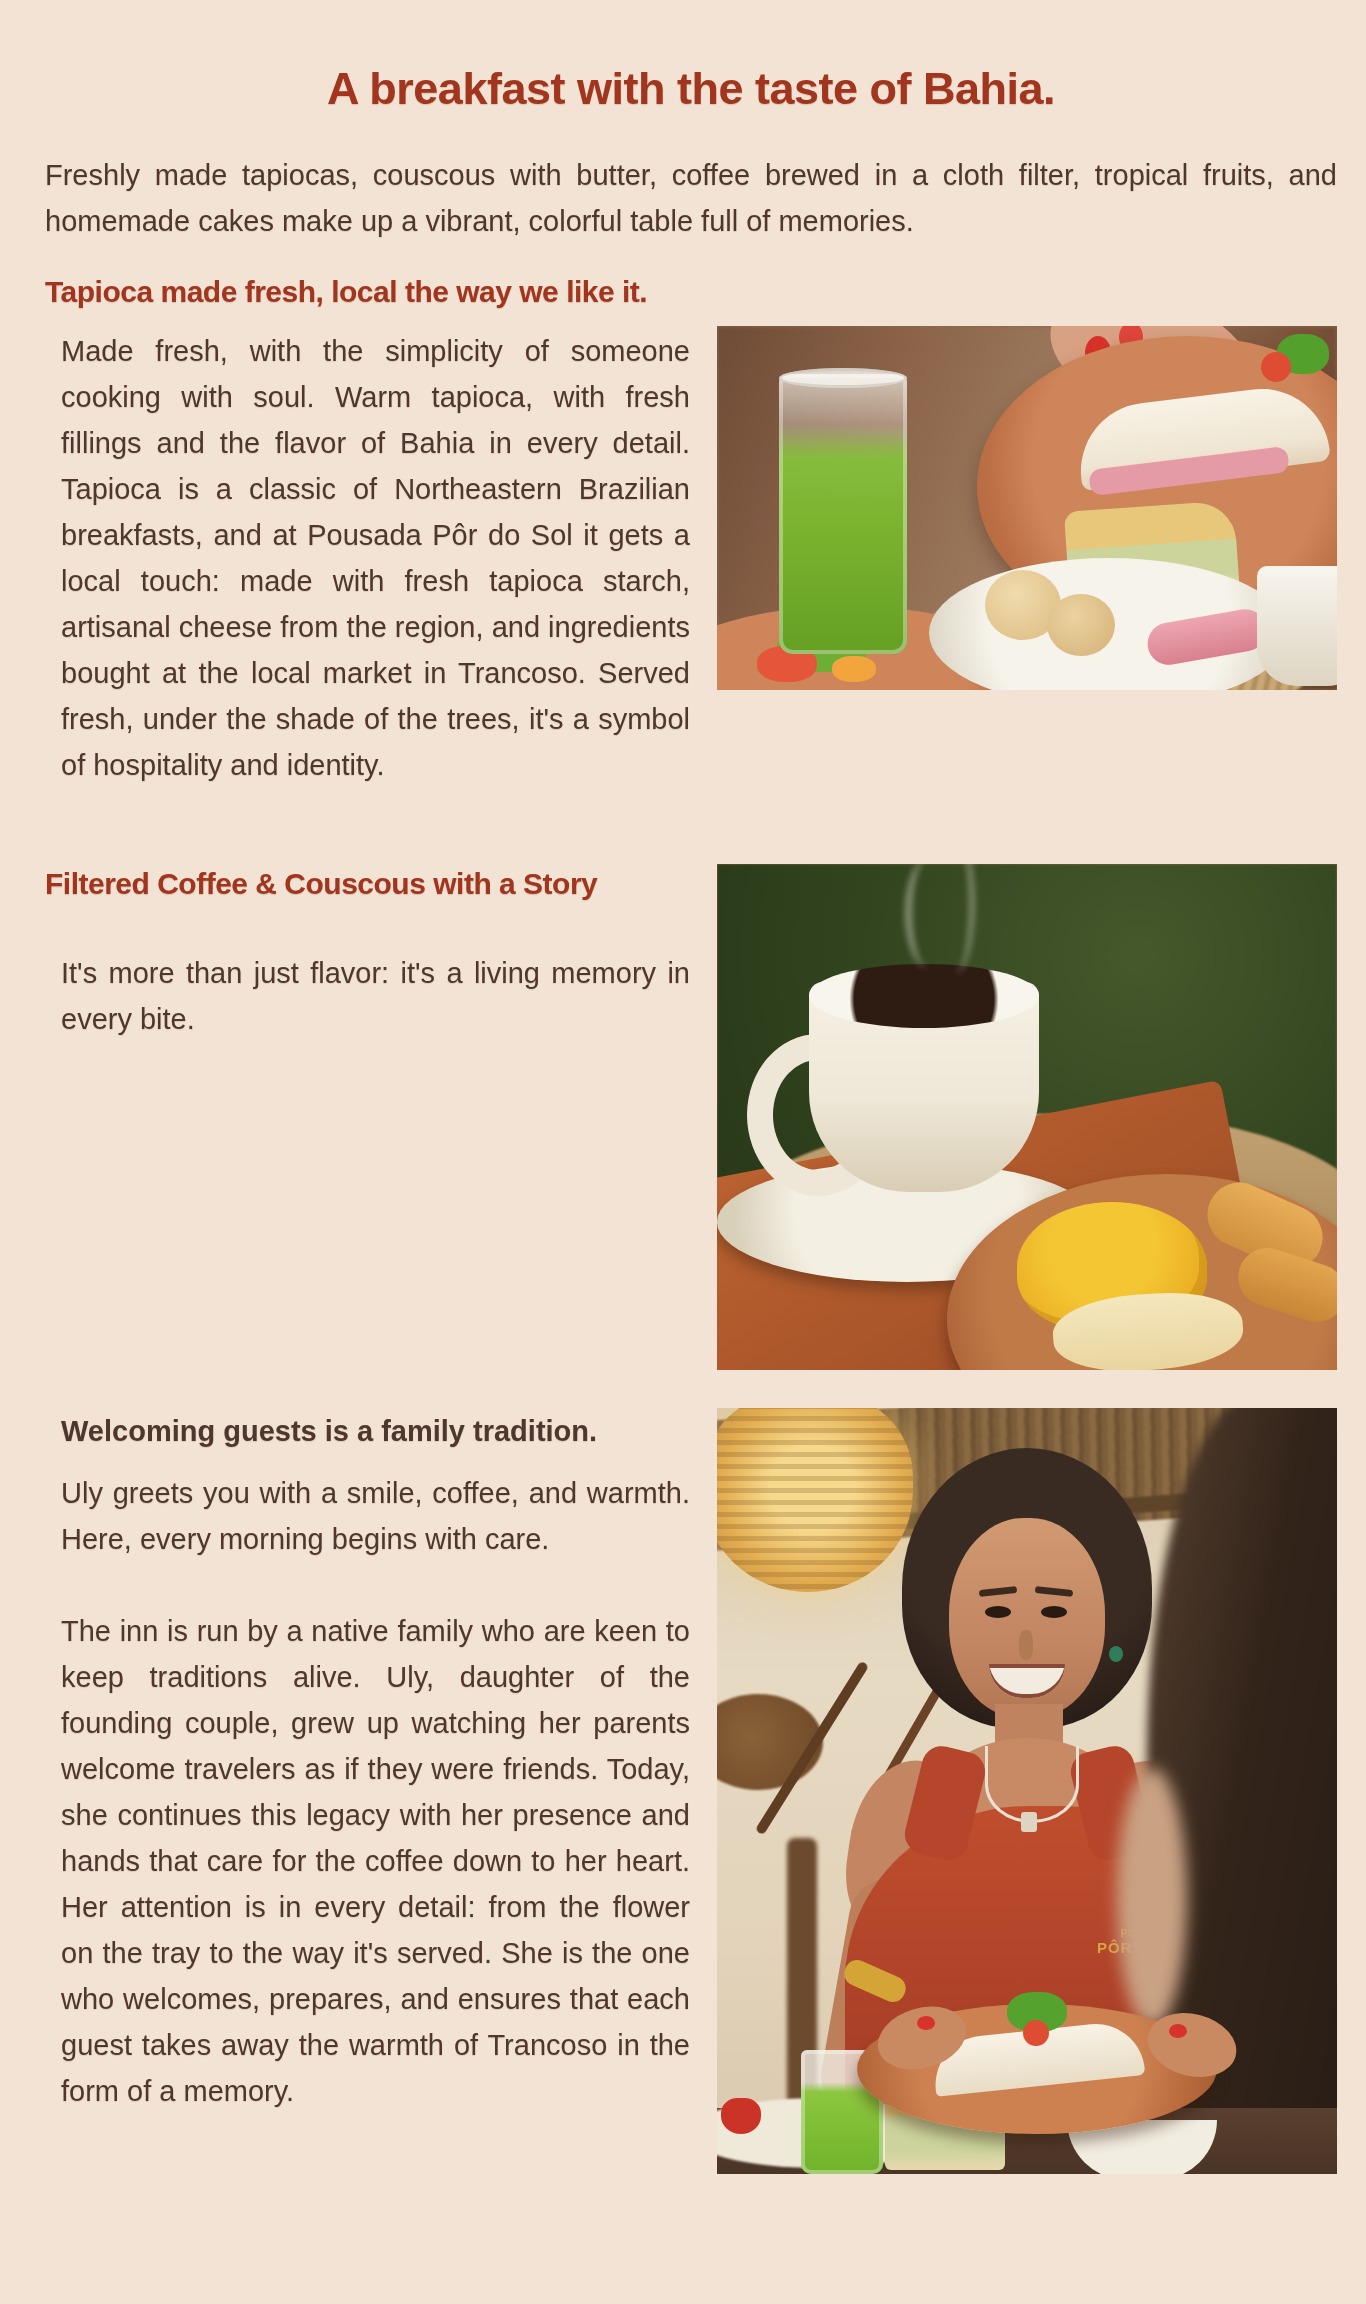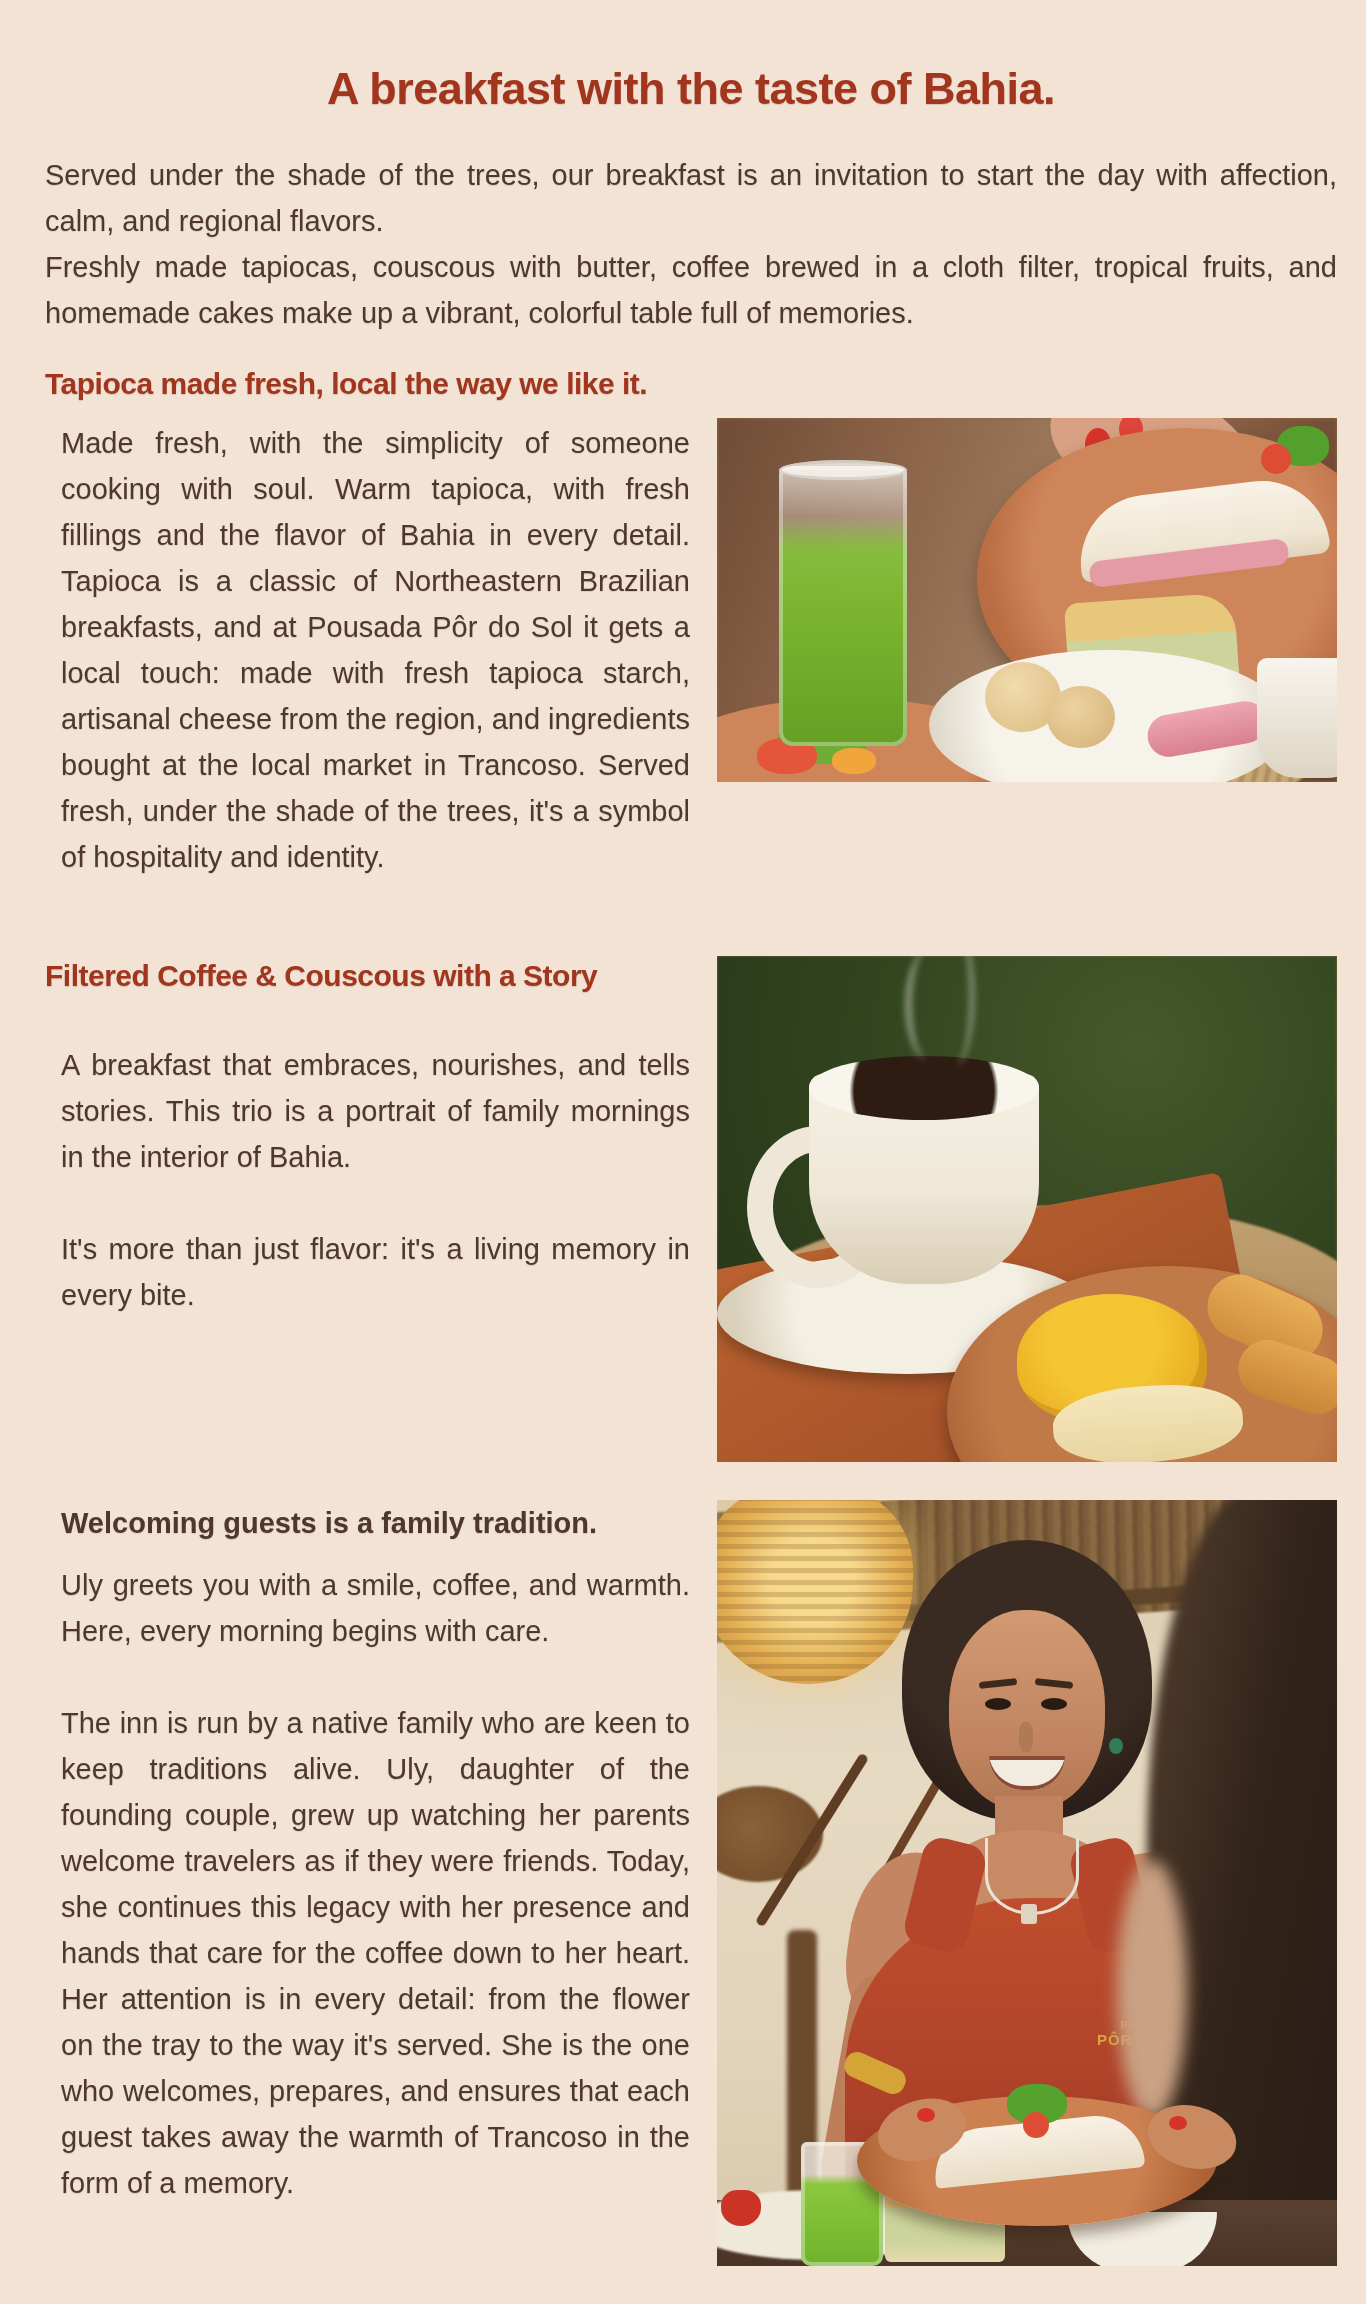--- a/index.html
+++ b/index.html
@@ -199,21 +199,20 @@
   .p3-bracelet{left:126px;top:560px;width:64px;height:26px;border-radius:12px;background:#d4a437;transform:rotate(24deg);}
 </style>
 </head>
 <body>
 
 <div class="page">
 
   <h1 class="title">A breakfast with the taste of Bahia.</h1>
 
   <div class="intro">
-    <p>Served under the shade of the trees, our breakfast is an invitation to start the day with affection, calm, and regional flavors.</p>
     <p>Freshly made tapiocas, couscous with butter, coffee brewed in a cloth filter, tropical fruits, and homemade cakes make up a vibrant, colorful table full of memories.</p>
   </div>
 
   <div class="sec sec-tapioca">
     <h2>Tapioca made fresh, local the way we like it.</h2>
     <div class="photo ph-tapioca" role="img" aria-label="Hand serving a terracotta plate of fresh tapioca beside a glass of green juice, cheese bread, quiche and ham">
       <div class="p1-bg"></div>
       <div class="p1-mat"></div>
       <div class="p1-plate-bl"></div>
       <div class="p1-salad-a"></div>
@@ -250,21 +249,20 @@
       <div class="p2-cup-rim"></div>
       <div class="p2-steam-a"></div>
       <div class="p2-steam-b"></div>
       <div class="p2-plate"></div>
       <div class="p2-couscous"></div>
       <div class="p2-plantain-a"></div>
       <div class="p2-plantain-b"></div>
       <div class="p2-cheese"></div>
     </div>
     <h2>Filtered Coffee &amp; Couscous with a Story</h2>
-    <p class="p-next">A breakfast that embraces, nourishes, and tells stories. This trio is a portrait of family mornings in the interior of Bahia.</p>
     <p class="p-next">It's more than just flavor: it's a living memory in every bite.</p>
   </div>
 
   <div class="sec sec-warmth">
     <div class="photo ph-uly" role="img" aria-label="Uly, smiling in a terracotta dress with the Pousada Pôr do Sol logo, serving a plate of tapioca at the breakfast table">
       <div class="p3-bg"></div>
       <div class="p3-roof"></div>
       <div class="p3-beam"></div>
       <div class="p3-lamp"></div>
       <div class="p3-lamp-tex"></div>

